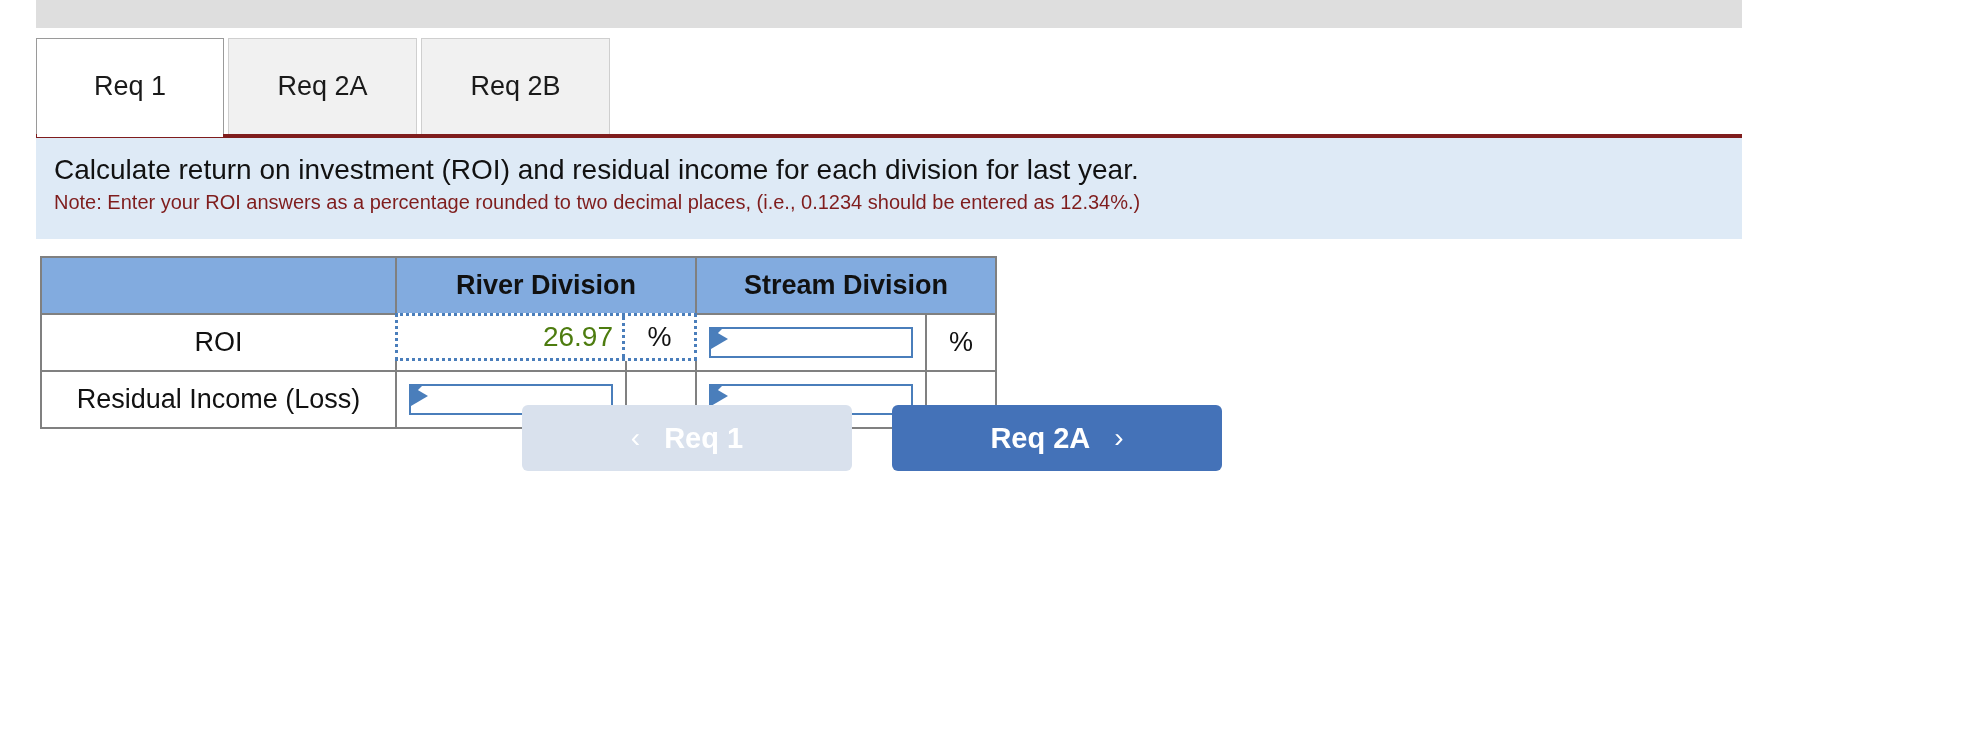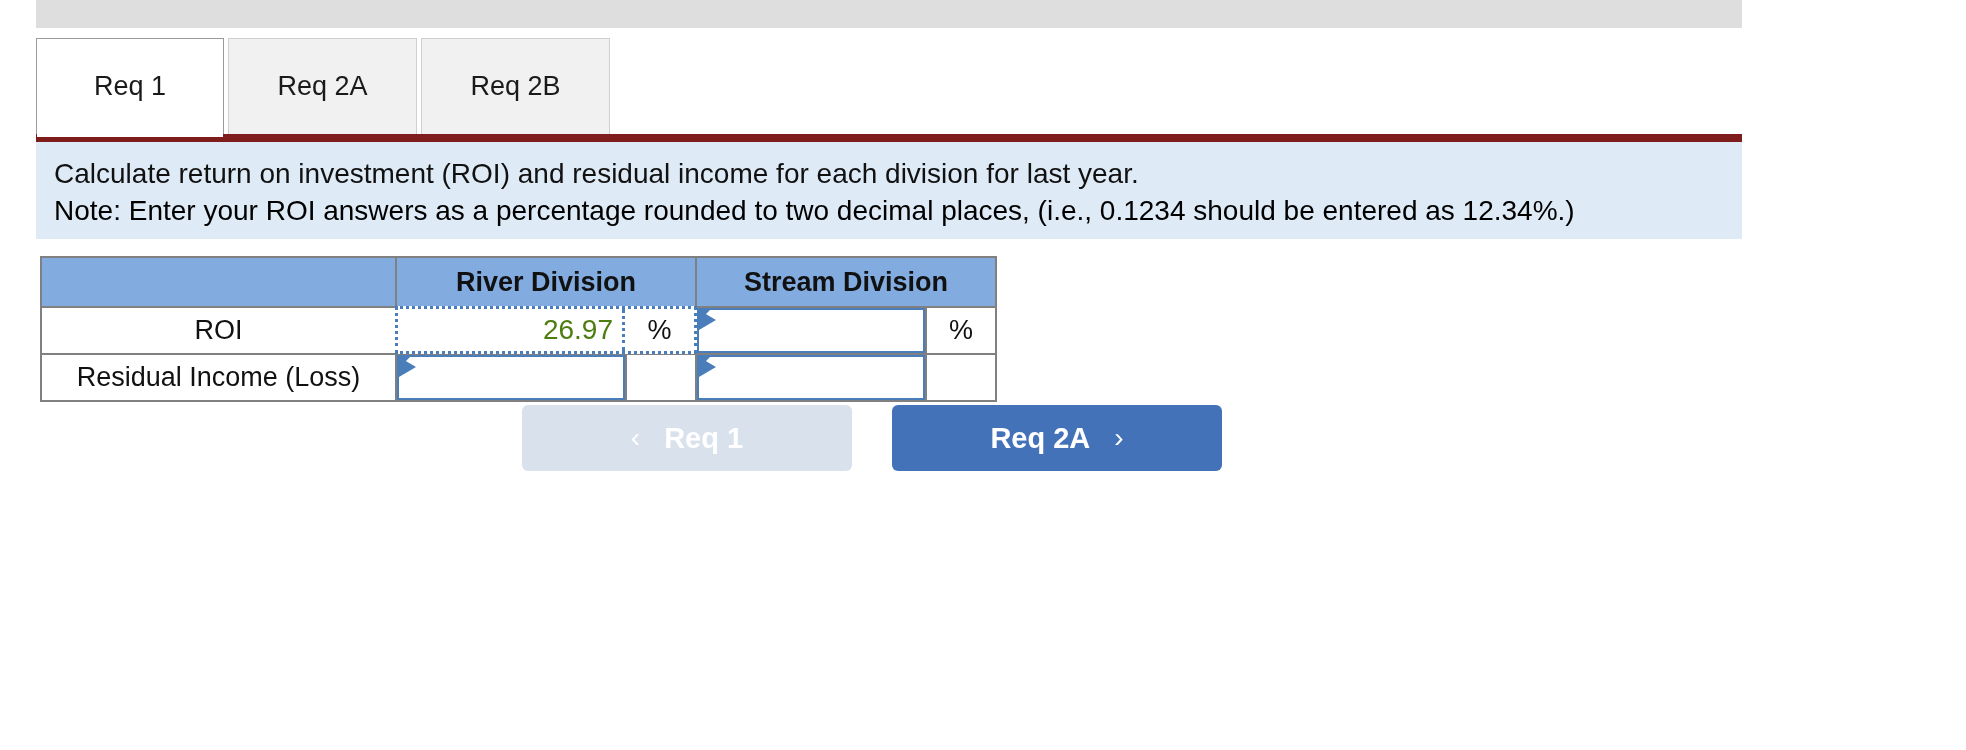--- a/index.html
+++ b/index.html
@@ -70,48 +70,48 @@
   }
 
   
   .instruction {
     position: absolute;
     left: 36px;
     top: 134px;
     width: 1706px;
     height: 105px;
     background: #deeaf6;
-    border-top: 8px solid #7f1d1d;
+    border-top: 4px solid #7f1d1d;
     padding: 14px 0 0 18px;
   }
   .instruction .line1 {
     font-size: 28px;
     color: #111111;
     line-height: 1.32;
     white-space: nowrap;
   }
   .instruction .line2 {
-    font-size: 28px;
-    color: #000000;
+    font-size: 20px;
+    color: #7f1d1d;
     line-height: 1.32;
     white-space: nowrap;
   }
 
   
   .answer-table {
     position: absolute;
     left: 40px;
     top: 256px;
     border-collapse: collapse;
     table-layout: fixed;
     background: #ffffff;
   }
   .answer-table td, .answer-table th {
     border: 2px solid #808080;
-    padding: 0;
+    padding: 12px;
     height: 47px;
     font-size: 27px;
     color: #111111;
     background: #ffffff;
     font-weight: normal;
   }
   .answer-table thead th {
     background: #82abdf;
     font-weight: bold;
     text-align: center;

